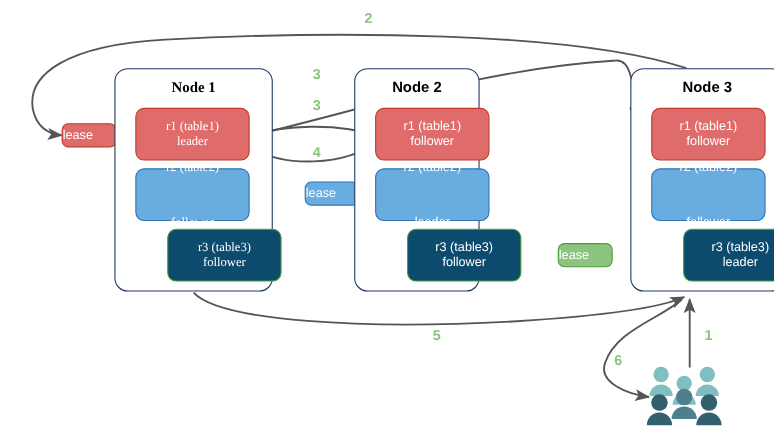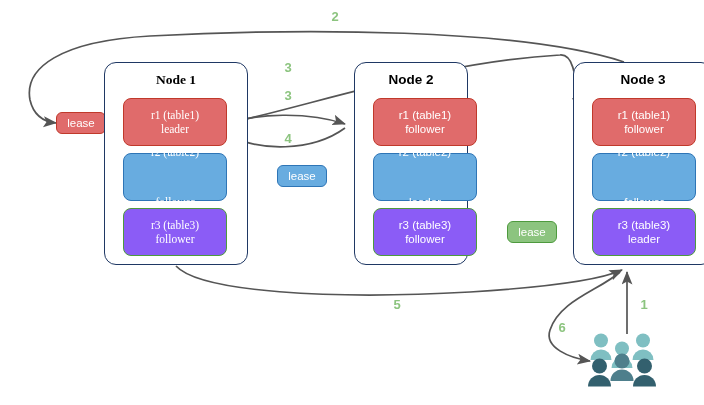--- a/index.html
+++ b/index.html
@@ -48,29 +48,28 @@
     flex-direction: column;
     align-items: center;
     justify-content: center;
     color: #ffffff;
     font-size: 11.5px;
     line-height: 14px;
   }
   .replica .line2 { display: block; }
   .rep-red   { background: #E06B6B; border: 1.5px solid #C0392B; }
   .rep-blue  { background: #68ACE0; border: 1.5px solid #2E75B6; gap: 36px; }
-  .rep-green { background: #8b5cf6; border: 1.5px solid #4E9A3E; }
+  .rep-green { background: #0c4a6e; border: 1.5px solid #4E9A3E; margin-left: 29px; }
 
   .lease {
     position: absolute;
     box-sizing: border-box;
     border-radius: 6px;
     display: flex;
     align-items: center;
-    justify-content: center;
     color: #ffffff;
     font-size: 11.5px;
   }
   .lease-red   { background: #E06B6B; border: 1.5px solid #C0392B; }
   .lease-blue  { background: #68ACE0; border: 1.5px solid #2E75B6; }
   .lease-green { background: #8CC47F; border: 1.5px solid #4E9A3E; }
 
   .step-label {
     position: absolute;
     color: #8CC47F;
@@ -141,21 +140,21 @@
     <div class="replica rep-blue" style="left:18px; top:90px; width:104px; height:48px;">
       <span>r2 (table2)</span>
       <span class="line2">follower</span>
     </div>
     <div class="replica rep-green" style="left:18px; top:145px; width:104px; height:48px;">
       <span>r3 (table3)</span>
       <span class="line2">follower</span>
     </div>
   </div>
 
-  <div class="node-box" style="left:354px; top:62px; width:114px; height:203px;">
+  <div class="node-box" style="left:322px; top:62px; width:114px; height:203px;">
     <div class="node-title">Node 2</div>
     <div class="replica rep-red" style="left:18px; top:35px; width:104px; height:48px;">
       <span>r1 (table1)</span>
       <span class="line2">follower</span>
     </div>
     <div class="replica rep-blue" style="left:18px; top:90px; width:104px; height:48px;">
       <span>r2 (table2)</span>
       <span class="line2">leader</span>
     </div>
     <div class="replica rep-green" style="left:18px; top:145px; width:104px; height:48px;">

